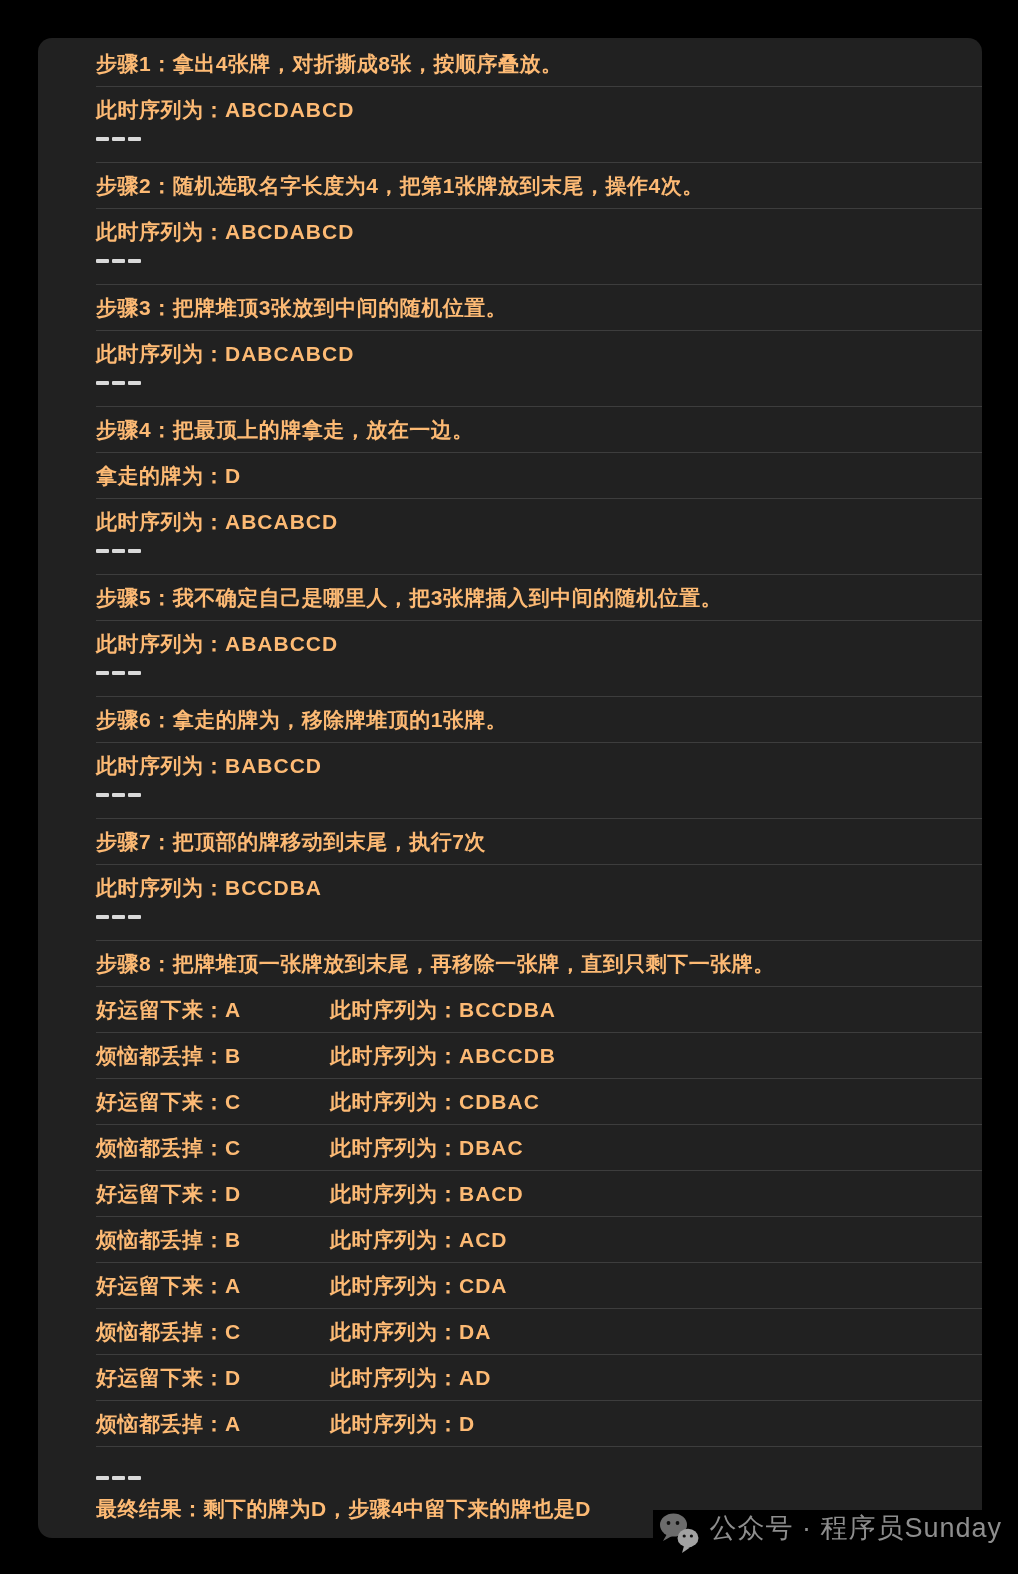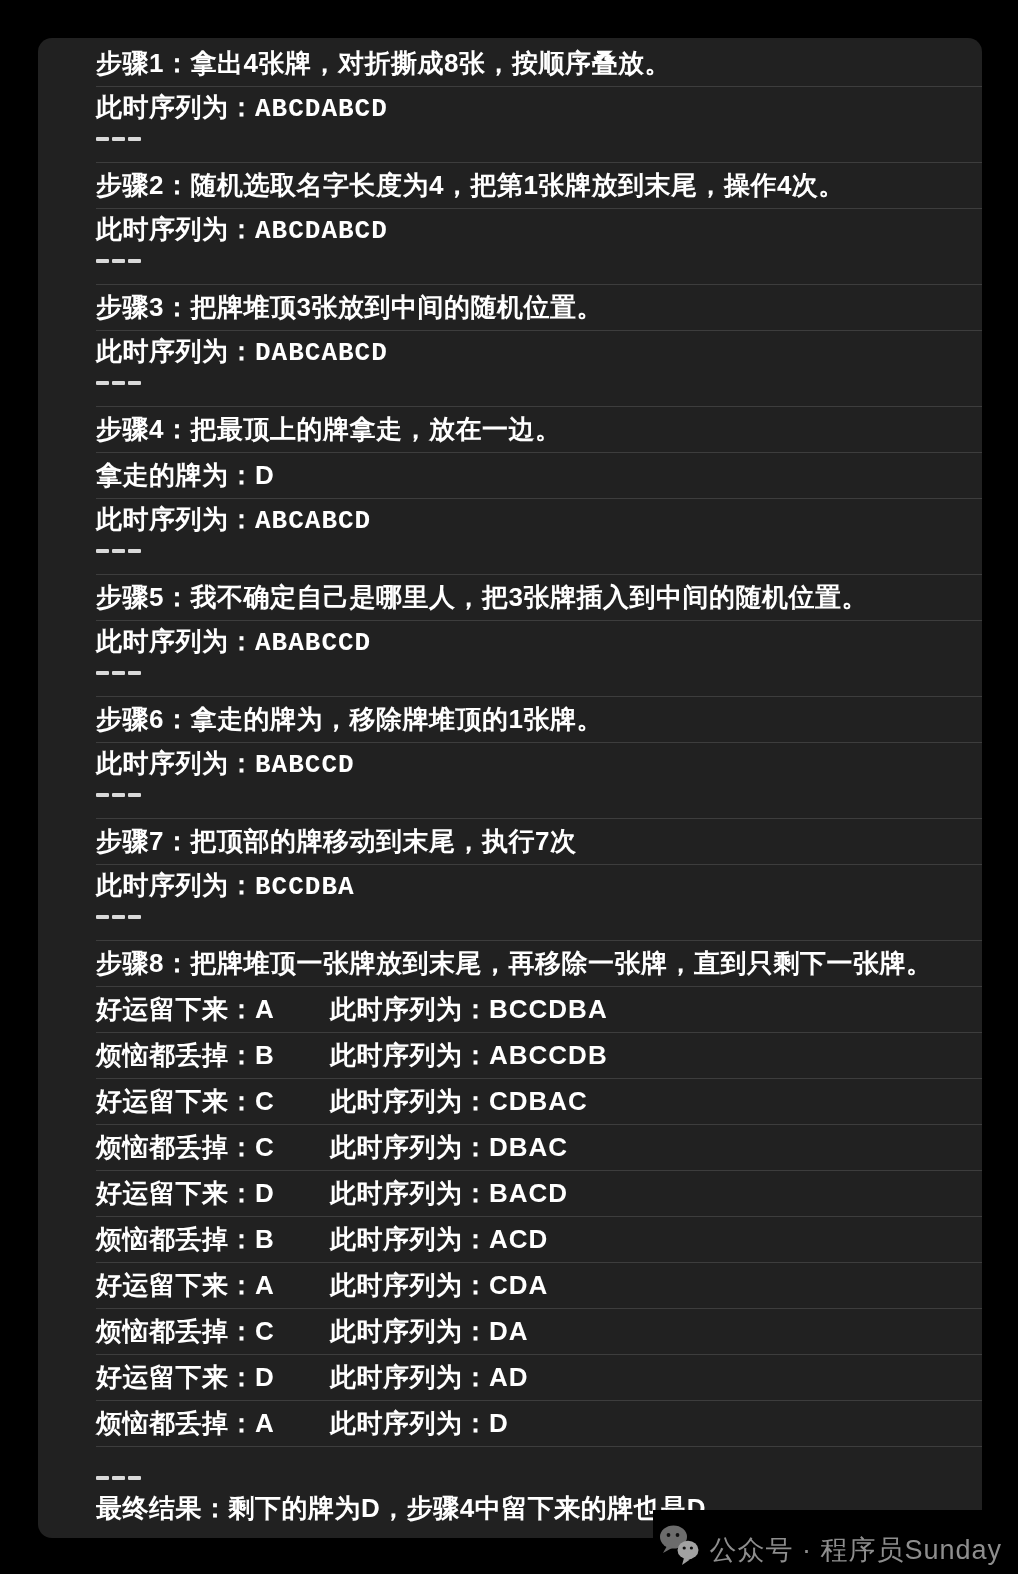--- a/index.html
+++ b/index.html
@@ -19,30 +19,30 @@
     width: 944px;
     height: 1500px;
     background: #212121;
     border-radius: 14px;
     box-sizing: border-box;
     padding-left: 58px;
     overflow: hidden;
   }
   .row {
     border-bottom: 1px solid #3d3d3d;
-    color: #ffffff;
-    font-size: 26px;
+    color: #fdba74;
+    font-size: 21px;
     font-weight: 700;
     line-height: 25px;
     letter-spacing: 0.5px;
   }
   .row:last-child { border-bottom: none; }
   .row-step, .row-line, .row-pair { padding: 10px 0; }
   .row-first { padding-top: 13px; }
-  .row-seq { padding: 10px 0 15px 0; font-family: Liberation Mono, monospace; }
+  .row-seq { padding: 10px 0 15px 0; }
   .row-final { padding: 14px 16px 22px 0; }
   .row-final .final-text { margin-top: 10px; }
   .dashes {
     display: flex;
     align-items: center;
     height: 16px;
     margin-top: 9px;
   }
   .dash-bar {
     width: 13px;
@@ -62,21 +62,21 @@
     vertical-align: top;
   }
   .val { letter-spacing: 1px; }
   .watermark {
     position: absolute;
     right: 0;
     bottom: 0;
     height: 58px;
     background: #000000;
     display: flex;
-    align-items: flex-end;
+    align-items: flex-start;
     padding: 0 16px 6px 6px;
   }
   .wechat-icon-wrap {
     width: 42px;
     height: 46px;
     margin-right: 8px;
     position: relative;
     top: 2px;
   }
   .watermark-text {

